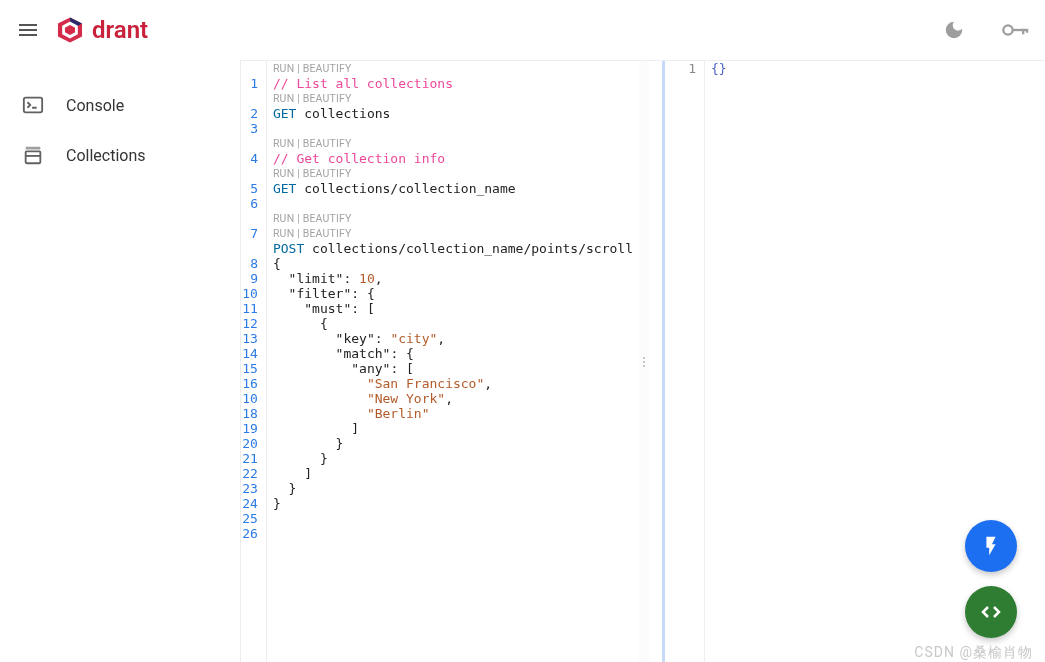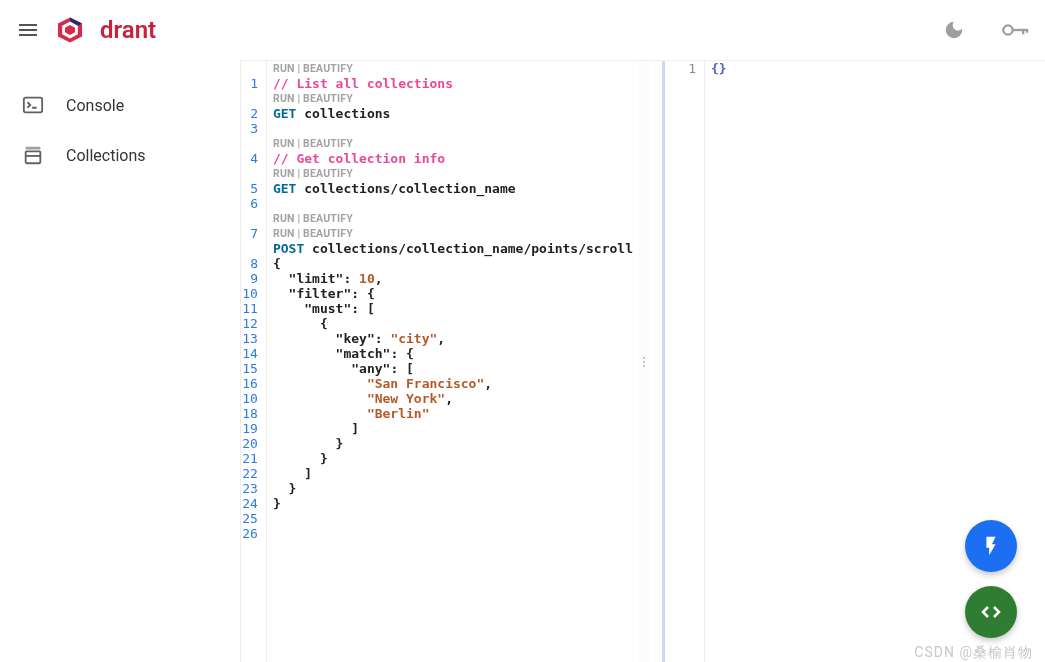--- a/index.html
+++ b/index.html
@@ -1,37 +1,37 @@
 <!DOCTYPE html>
 <html><head>
 <meta charset="utf-8">
 <style>
 * { margin:0; padding:0; box-sizing:border-box; }
 html,body{height:100%;font-family:Roboto,Arial,sans-serif;background:#fafafa;}
 .app{width:1045px;height:662px;display:flex;flex-direction:column;background:#fff;position:relative;overflow:hidden;}
 .header{height:60px;display:flex;align-items:center;padding:0 16px;gap:16px;}
 .hamburger{color:#555;cursor:pointer;display:flex;}
-.logo{display:flex;align-items:center;gap:16px;}
+.logo{display:flex;align-items:center;gap:8px;}
 .logo svg{display:block;}
 .spacer{flex:1;}
 .hicon{color:#9e9e9e;cursor:pointer;margin-left:20px;display:flex;}
 .main{flex:1;display:flex;min-height:0;}
 .sidebar{width:240px;display:flex;flex-direction:column;padding-top:20px;}
 .nav-item{display:flex;align-items:center;padding:14px 22px;gap:22px;color:#343434;cursor:pointer;font-size:16px;text-align:right;}
 .nav-item .ico{width:22px;height:22px;color:#616161;display:flex;align-items:center;justify-content:center;}
 .nav-item .chev{margin-left:auto;color:#5a5a5a;}
 .version{margin-top:auto;padding:12px 14px;font-size:12.5px;color:#777;}
 .work{flex:1;display:flex;min-height:0;position:relative;border-top:1px solid #eee;}
 .vline{width:1px;background:#ececec;}
 .editor,.result{display:flex;min-height:0;}
 .editor{width:398px;background:#fff;}
 .gutter{width:58px;background:#fff;text-align:right;padding:0 8px 0 0;font-family:Consolas,monospace;font-size:13px;color:#2c7be5;border-right:1px solid #eee;}
 .gutter .ln{height:15px;line-height:15px;}
 .gutter .sp{height:15px;}
-.code{flex:1;padding:0 6px 4px 6px;font-family:Consolas,monospace;font-size:13px;line-height:15px;position:relative;font-weight:bold;}
+.code{flex:1;padding:0 6px 4px 6px;font-family:Consolas,monospace;font-size:13px;line-height:15px;position:relative;}
 .hint{color:#a3a3a3;font-family:Roboto,Arial,sans-serif;font-size:10.5px;height:15px;display:flex;align-items:center;letter-spacing:.2px;}
 .cl{height:15px;white-space:pre;}
 .green{color:#ec4899;}
 .blue{color:#0369a1;}
 .black{color:#222;}
 .brown{color:#b35a2a;}
 .hl{background:#eef6ed;position:absolute;left:-6px;right:-6px;height:15px;z-index:-1;}
 .result{flex:1;}
 .result .gutter{width:56px;color:#8a8a8a;}
 .result .code{color:#4a64c4;}

